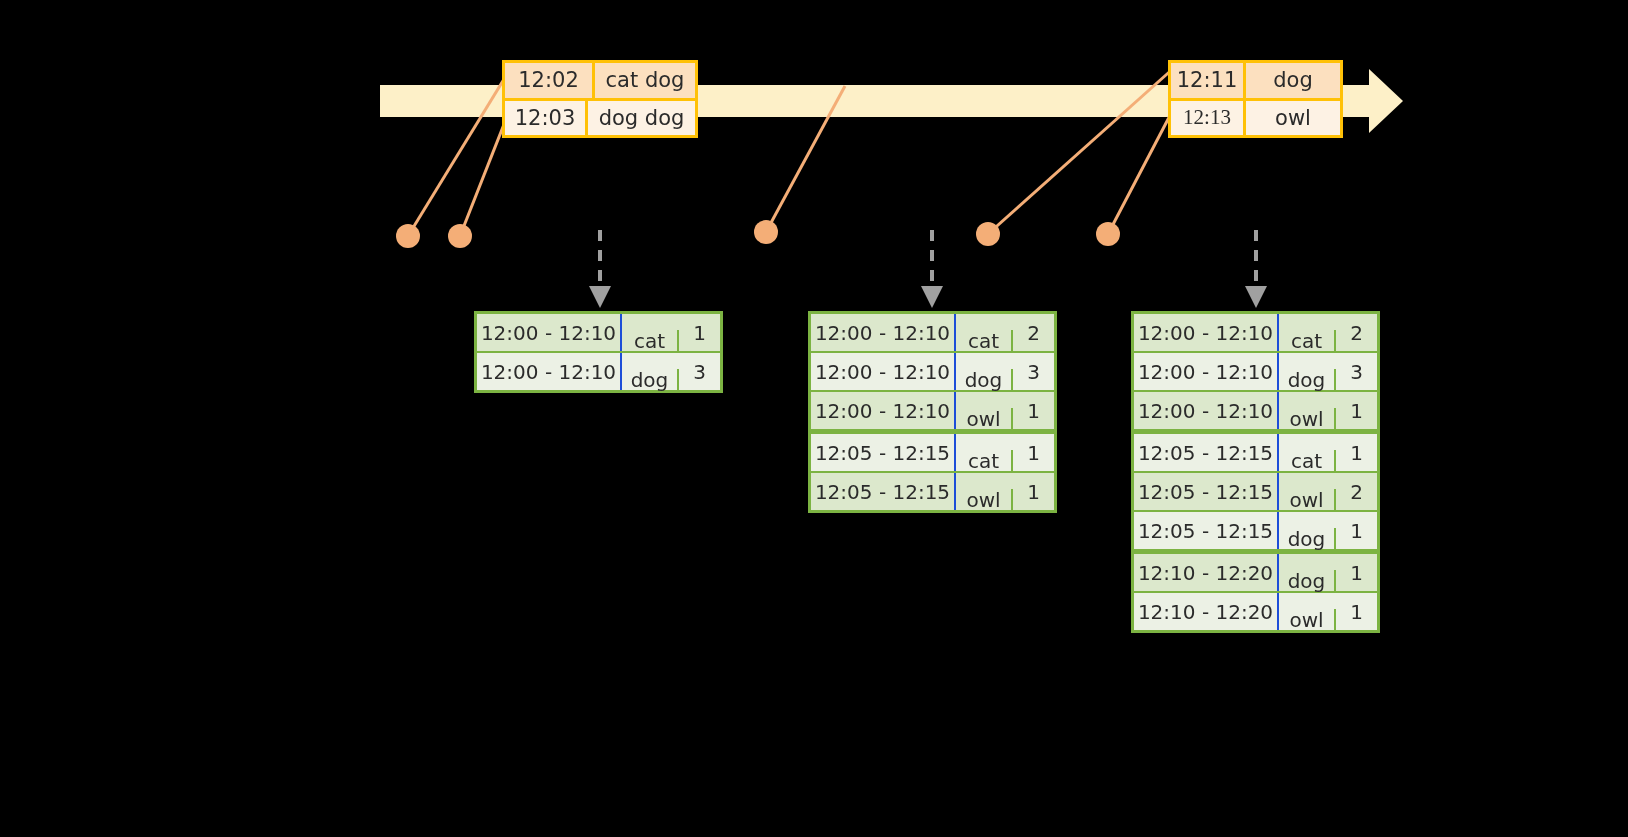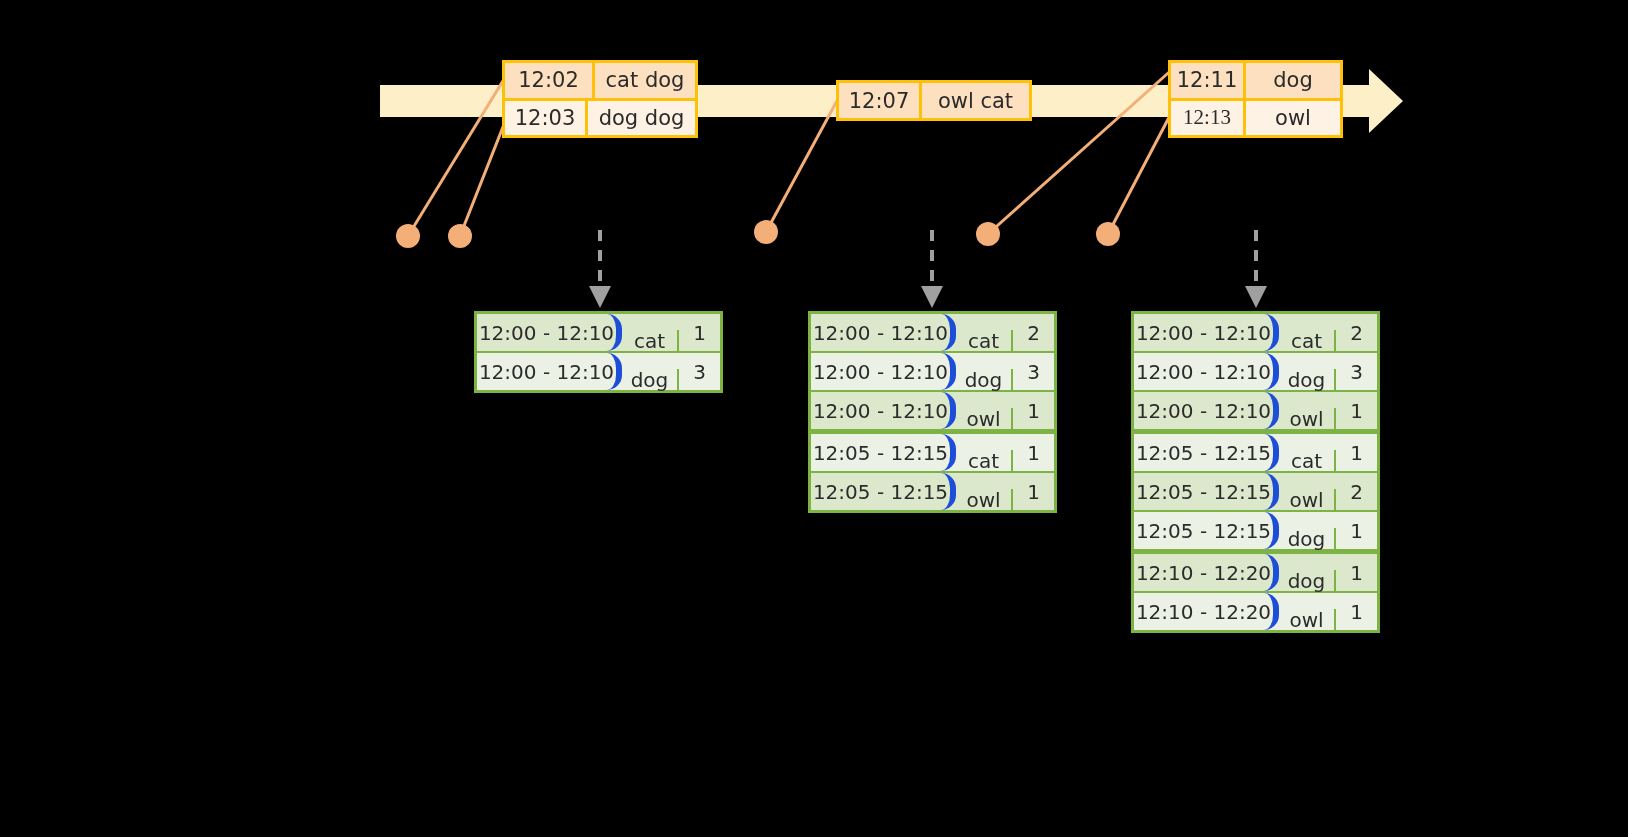--- a/index.html
+++ b/index.html
@@ -35,21 +35,21 @@
   
   .gt{position:absolute;border:3px solid #7CB342;box-sizing:border-box;
       background:#7CB342;display:flex;flex-direction:column;gap:3px;}
   .gt-grp{display:flex;flex-direction:column;gap:2px;}
   .gt-grp + .gt-grp{margin-top:2px;}
   .gt-row{display:flex;height:37px;}
   .gt-row.even{background:#DCE8CC;}
   .gt-row.odd{background:#ECF1E5;}
   .gt-c{display:flex;align-items:center;justify-content:center;
         box-sizing:border-box;font-size:20px;color:#2b2b2b;white-space:nowrap;}
-  .gt-win{border-right:6px solid #1d4ed8;border-radius:15px;}
+  .gt-win{border-right:2px solid #1d4ed8;}
   .gt-key{border-right:2px solid #7CB342;margin-top:16px;}
 
   
   .darr{position:absolute;}
 </style>
 </head>
 <body>
 
 <div class="stage">
 
@@ -76,30 +76,20 @@
     <div class="ev-row r1">
       <div class="ev-t" style="width:83px;">
         <span class="ev-txt">12:03</span>
       </div>
       <div class="ev-v">
         <span class="ev-txt">dog dog</span>
       </div>
     </div>
   </div>
 
-  <div class="ev" style="left:836px;top:80px;width:196px;height:41px;">
-    <div class="ev-row r0">
-      <div class="ev-t" style="width:83px;">
-        <span class="ev-txt">12:07</span>
-      </div>
-      <div class="ev-v">
-        <span class="ev-txt">owl cat</span>
-      </div>
-    </div>
-  </div>
 
   <div class="ev" style="left:1168px;top:60px;width:175px;height:78px;">
     <div class="ev-row r0">
       <div class="ev-t" style="width:75px;">
         <span class="ev-txt">12:11</span>
       </div>
       <div class="ev-v">
         <span class="ev-txt">dog</span>
       </div>
     </div>

